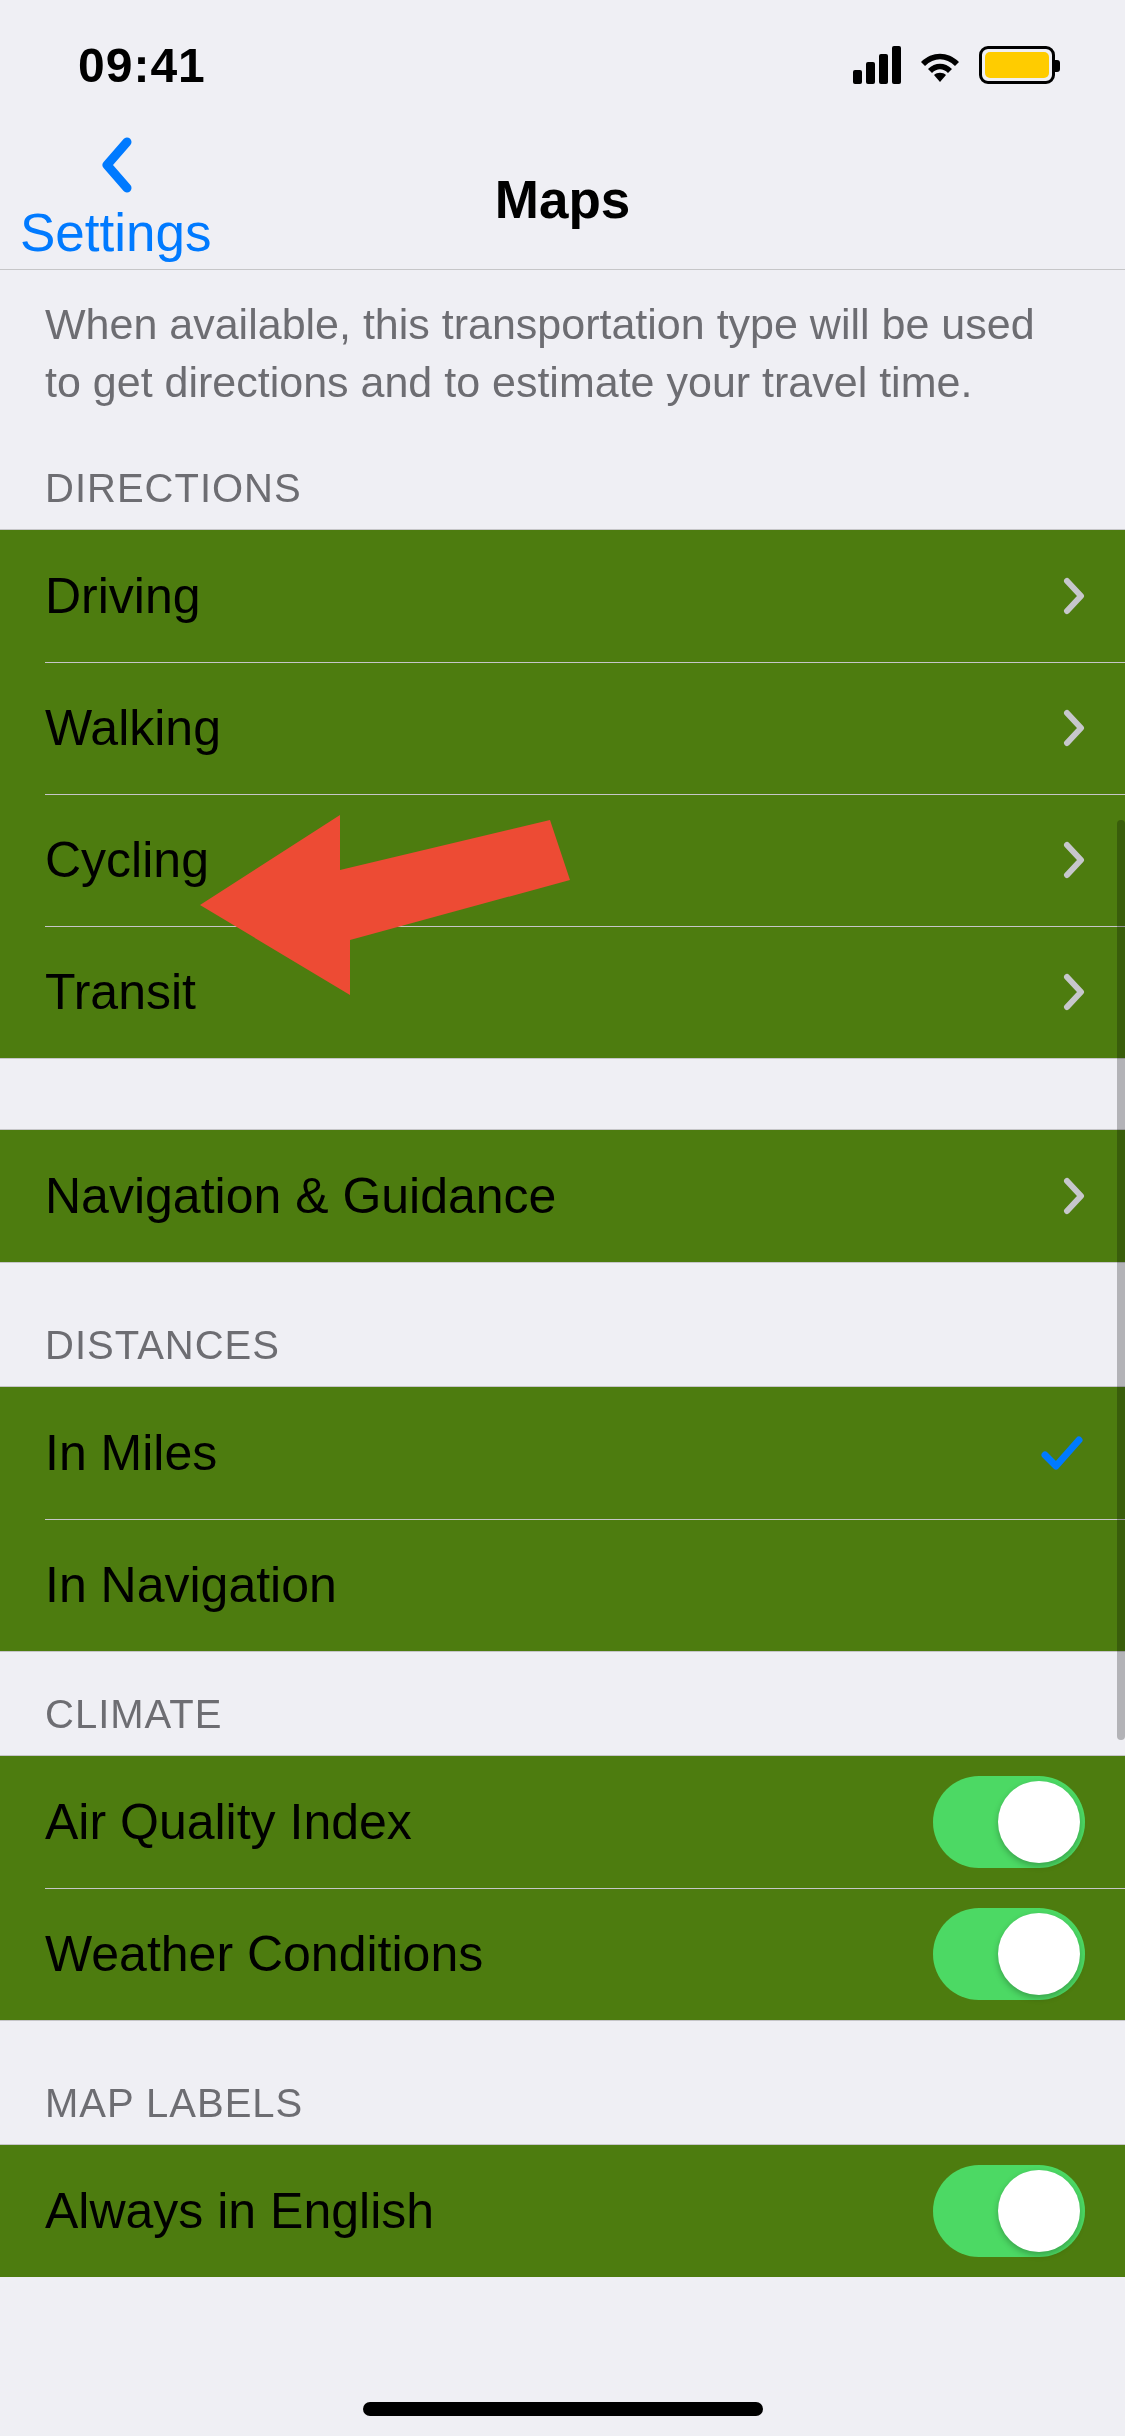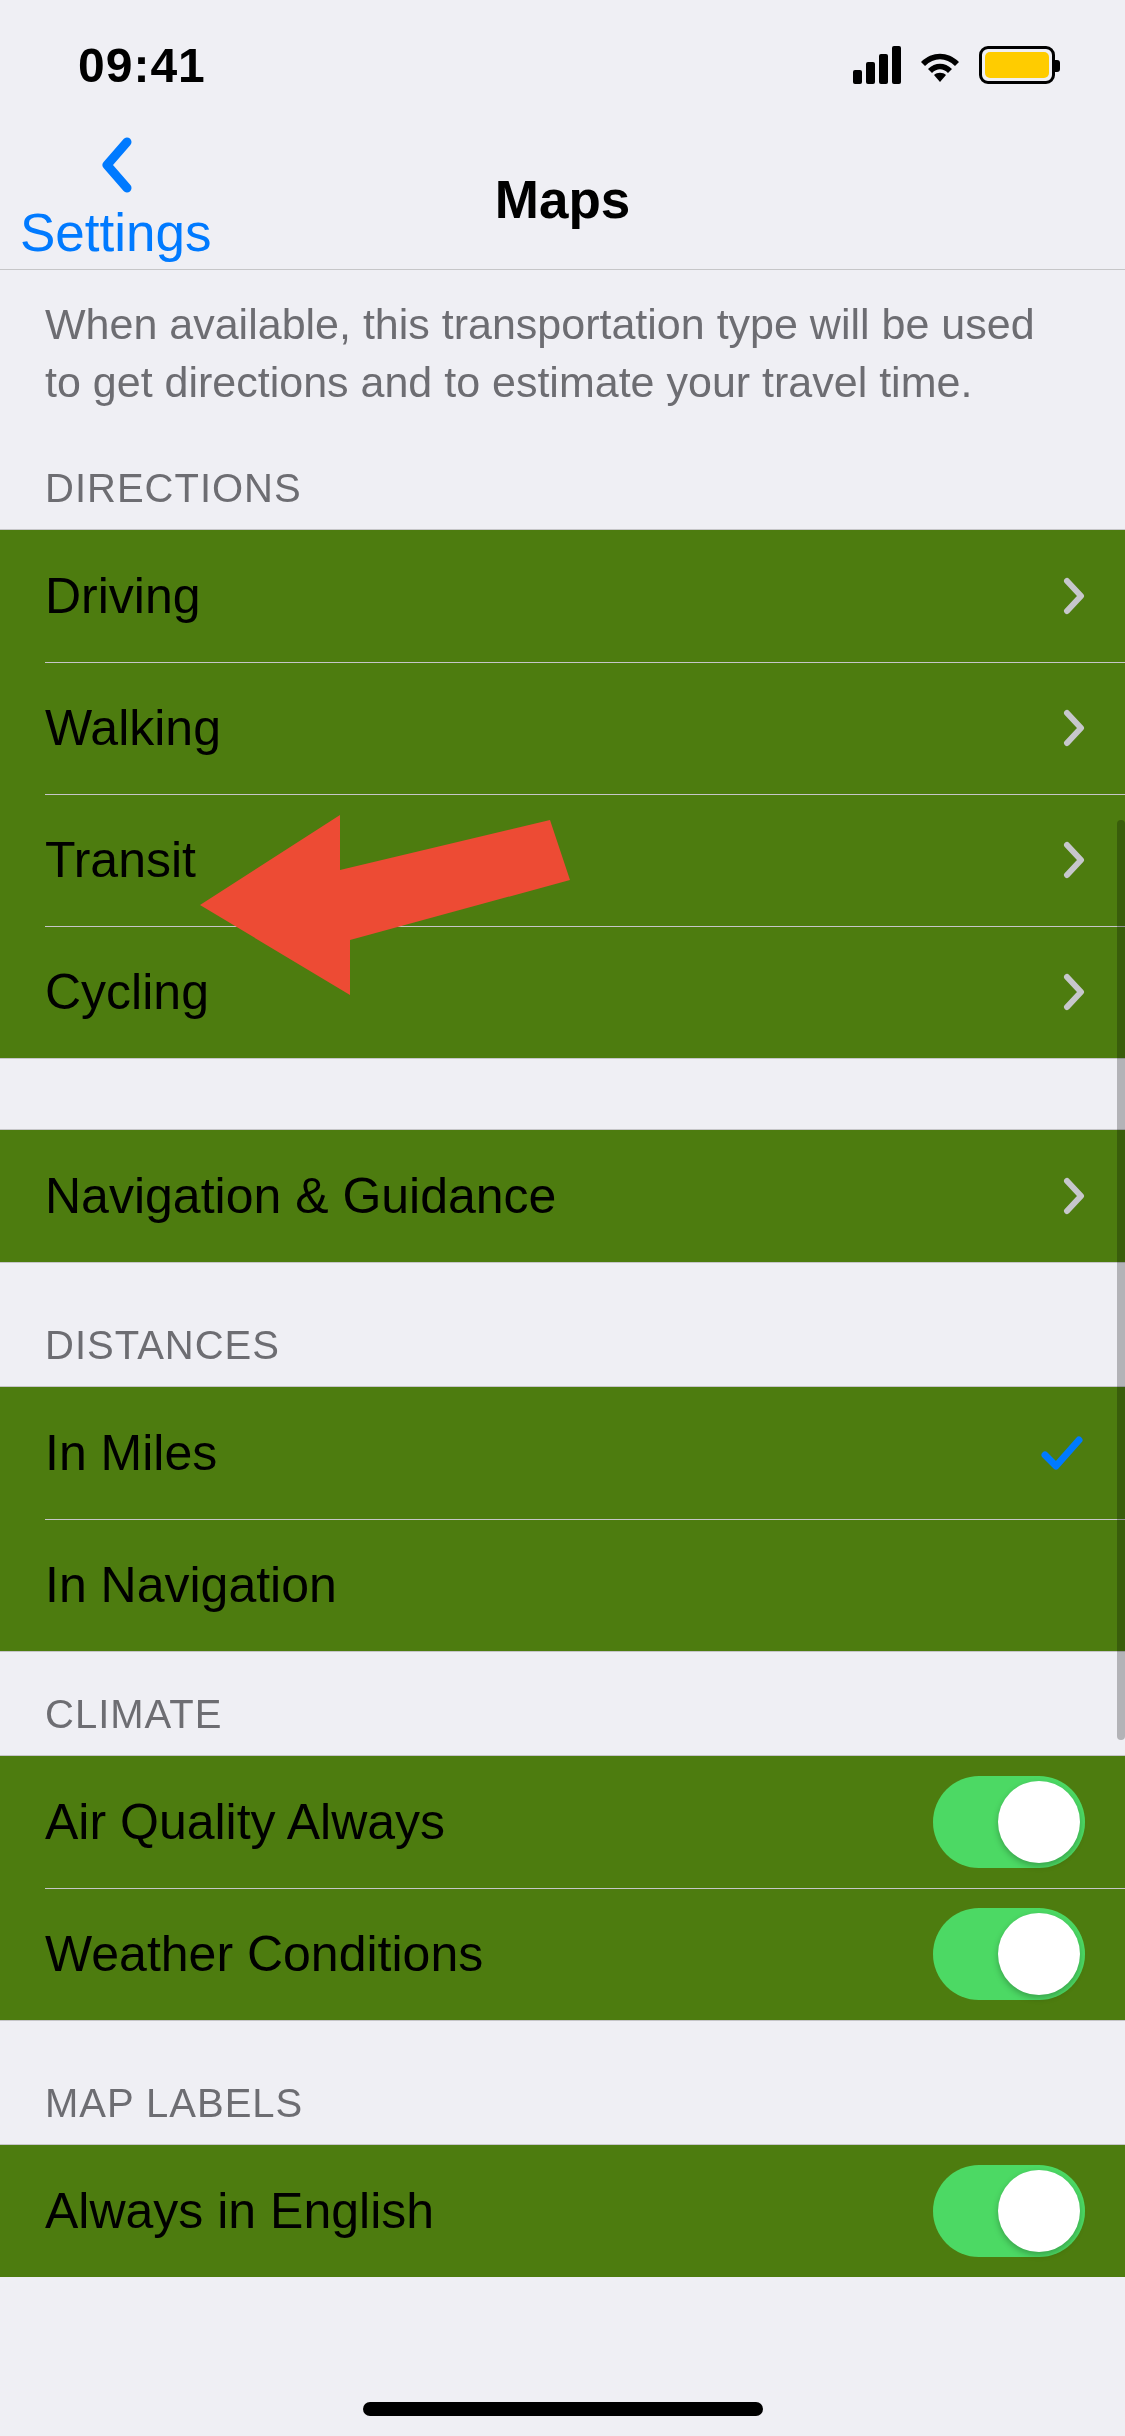--- a/index.html
+++ b/index.html
@@ -242,29 +242,29 @@
     </div>
     <div class="row">
       <span class="row-label">Walking</span>
       <span class="chevron-right">
         <svg width="22" height="38" viewBox="0 0 22 38">
             <polyline points="4,4 18,19 4,34" fill="none" stroke="#c7c7cc" stroke-width="6" stroke-linecap="round" stroke-linejoin="round"></polyline>
           </svg>
       </span>
     </div>
     <div class="row">
+      <span class="row-label">Cycling</span>
+      <span class="chevron-right">
+        <svg width="22" height="38" viewBox="0 0 22 38">
+            <polyline points="4,4 18,19 4,34" fill="none" stroke="#c7c7cc" stroke-width="6" stroke-linecap="round" stroke-linejoin="round"></polyline>
+          </svg>
+      </span>
+    </div>
+    <div class="row">
       <span class="row-label">Transit</span>
-      <span class="chevron-right">
-        <svg width="22" height="38" viewBox="0 0 22 38">
-            <polyline points="4,4 18,19 4,34" fill="none" stroke="#c7c7cc" stroke-width="6" stroke-linecap="round" stroke-linejoin="round"></polyline>
-          </svg>
-      </span>
-    </div>
-    <div class="row">
-      <span class="row-label">Cycling</span>
       <span class="chevron-right">
         <svg width="22" height="38" viewBox="0 0 22 38">
             <polyline points="4,4 18,19 4,34" fill="none" stroke="#c7c7cc" stroke-width="6" stroke-linecap="round" stroke-linejoin="round"></polyline>
           </svg>
       </span>
     </div>
   </div>
 
   <div class="gap-small"></div>
 
@@ -290,21 +290,21 @@
       </span>
     </div>
     <div class="row">
       <span class="row-label">In Navigation</span>
     </div>
   </div>
 
   <div class="section-header" style="padding-top:40px;">CLIMATE</div>
   <div class="group">
     <div class="row">
-      <span class="row-label">Air Quality Always</span>
+      <span class="row-label">Air Quality Index</span>
       <div class="switch">
           <div class="switch-knob"></div>
         </div>
     </div>
     <div class="row">
       <span class="row-label">Weather Conditions</span>
       <div class="switch">
           <div class="switch-knob"></div>
         </div>
     </div>

